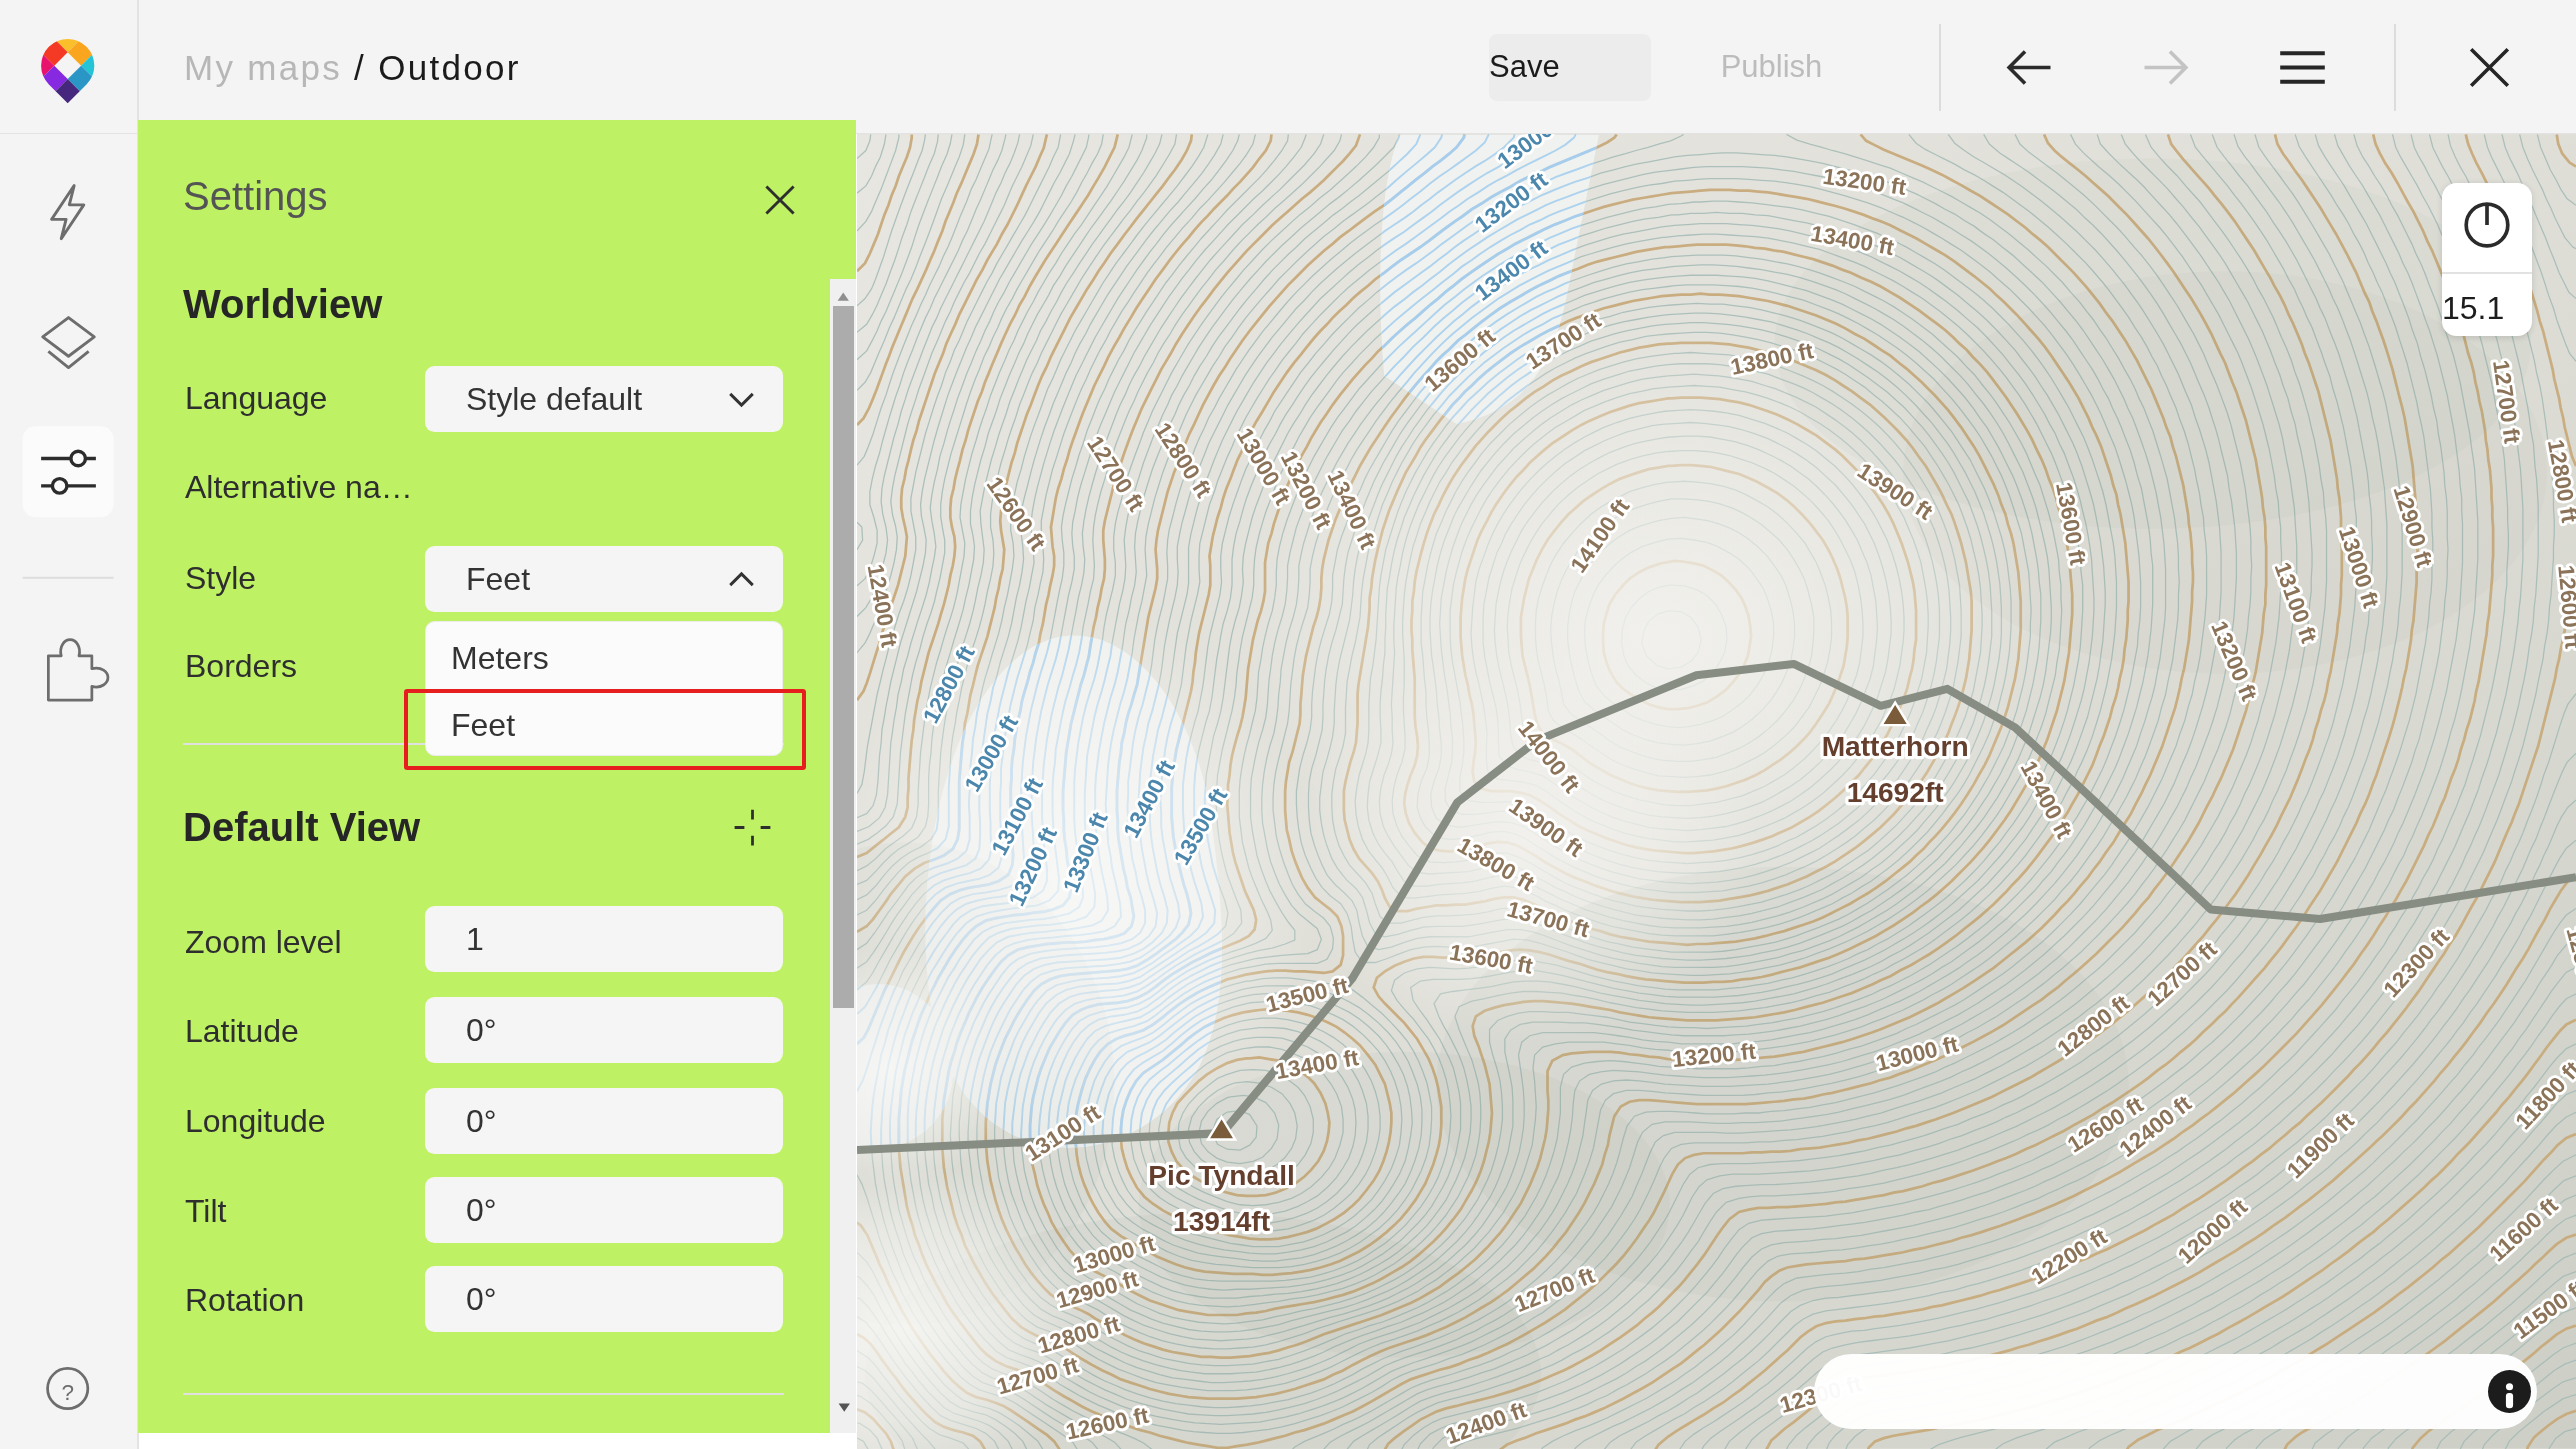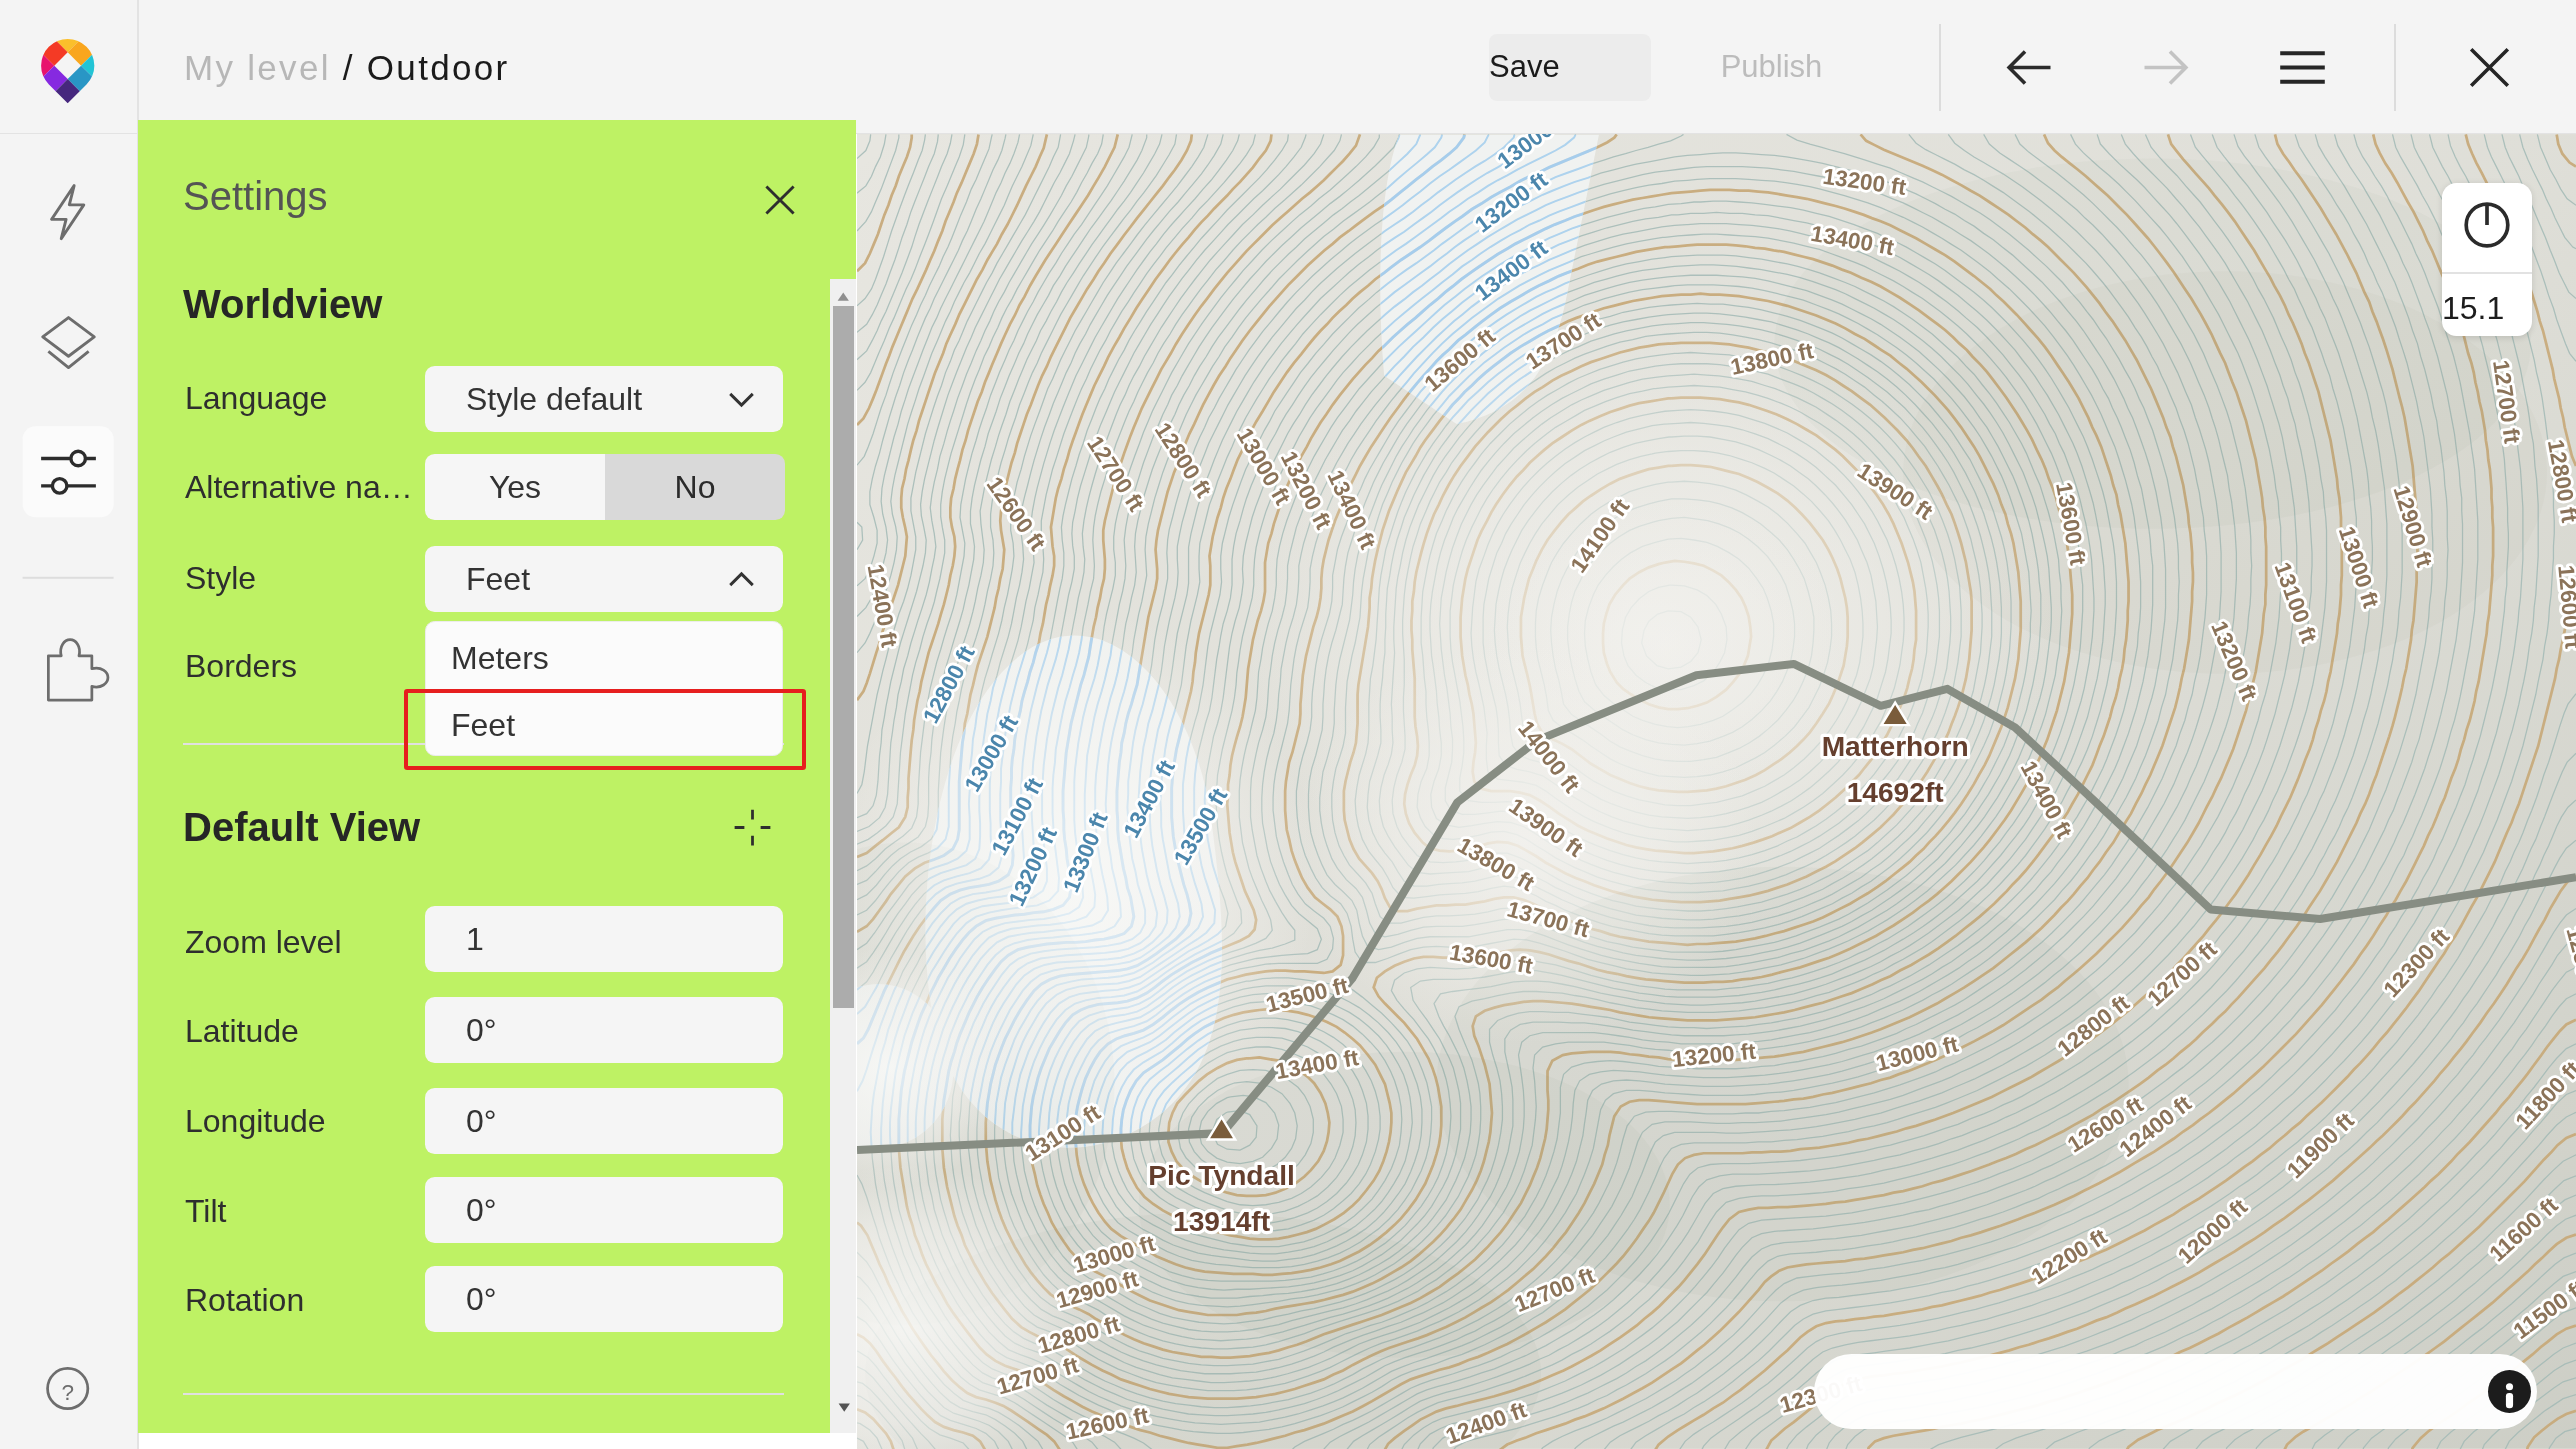--- a/index.html
+++ b/index.html
@@ -335,21 +335,21 @@
 <path d="M0,-50 L16.6,-33.3 L0,-16.6 L-16.6,-33.3 Z" fill="#fbbf2b"></path>
 <path d="M-16.6,-33.3 L0,-16.6 L-16.6,0 L-33.3,-16.6 Z" fill="#f43a25"></path>
 <path d="M16.6,-33.3 L33.3,-16.6 L16.6,0 L0,-16.6 Z" fill="#f9a61e"></path>
 <path d="M-33.3,-16.6 L-16.6,0 L-33.3,16.6 L-50,0 Z" fill="#e8136d"></path>
 <path d="M33.3,-16.6 L50,0 L33.3,16.6 L16.6,0 Z" fill="#22c4d5"></path>
 <path d="M-33.3,16.6 L-16.6,0 L0,16.6 L-16.6,33.3 Z" fill="#8629e0"></path>
 <path d="M0,16.6 L16.6,0 L33.3,16.6 L16.6,33.3 Z" fill="#2996c5"></path>
 <path d="M-16.6,33.3 L0,16.6 L16.6,33.3 L0,50 Z" fill="#46277e"></path>
 </g>
 </svg>
-<div class="crumb"><span class="g">My level</span> / Outdoor</div>
+<div class="crumb"><span class="g">My maps</span> / Outdoor</div>
 <div class="savebtn">Save</div>
 <div class="publish">Publish</div>
 <div class="tsep1"></div>
     <div class="tsep2"></div>
 <svg class="tic" style="left:2004px" width="50" height="43" viewBox="0 0 62 54">
       <path d="M58,27 L6,27 M26,7 L6,27 L26,47" stroke="#2b2b2b" stroke-width="4.5" fill="none"></path>
     </svg>
 <svg class="tic" style="left:2141px" width="50" height="43" viewBox="0 0 62 54">
       <path d="M4,27 L56,27 M36,7 L56,27 L36,47" stroke="#c3c3c3" stroke-width="4.5" fill="none"></path>
     </svg>
@@ -382,24 +382,20 @@
 <svg style="position:absolute;left:626px;top:64px" width="32" height="32" viewBox="0 0 40 40">
       <path d="M3,3 L37,37 M37,3 L3,37" stroke="#2e2e2e" stroke-width="3.6" fill="none"></path>
     </svg>
 <div class="h2" style="top:168px">Worldview</div>
 <div class="lbl" style="top:262px">Language</div>
 <div class="ibox" style="top:246px"><span>Style default</span>
 <svg style="position:absolute;right:26.6px;top:22.5px" width="29" height="21" viewBox="0 0 36 26">
         <path d="M4,6 L18,20 L32,6" stroke="#333" stroke-width="3.6" fill="none"></path>
       </svg></div>
 <div class="lbl" style="top:351px">Alternative na…</div>
-<div class="seg" style="top:334px">
-      <div class="y">Yes</div>
-      <div class="n">No</div>
-    </div>
 <div class="lbl" style="top:442px">Style</div>
 <div class="ibox" style="top:426px"><span>Feet</span>
 <svg style="position:absolute;right:26.6px;top:22.5px" width="29" height="21" viewBox="0 0 36 26">
         <path d="M4,20 L18,6 L32,20" stroke="#333" stroke-width="3.6" fill="none"></path>
       </svg></div>
 <div class="lbl" style="top:530px">Borders</div>
 <div class="hline" style="top:623px"></div>
 <div class="ddl">
 <div class="o" style="top:17.7px">Meters</div>
 <div class="o" style="top:85px">Feet</div>

